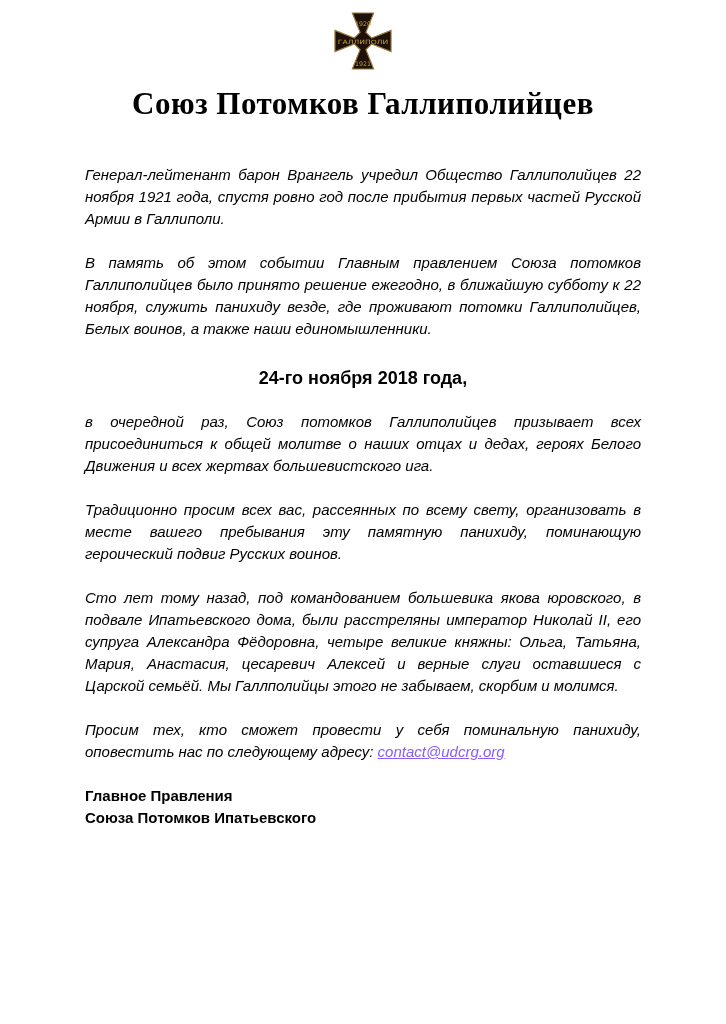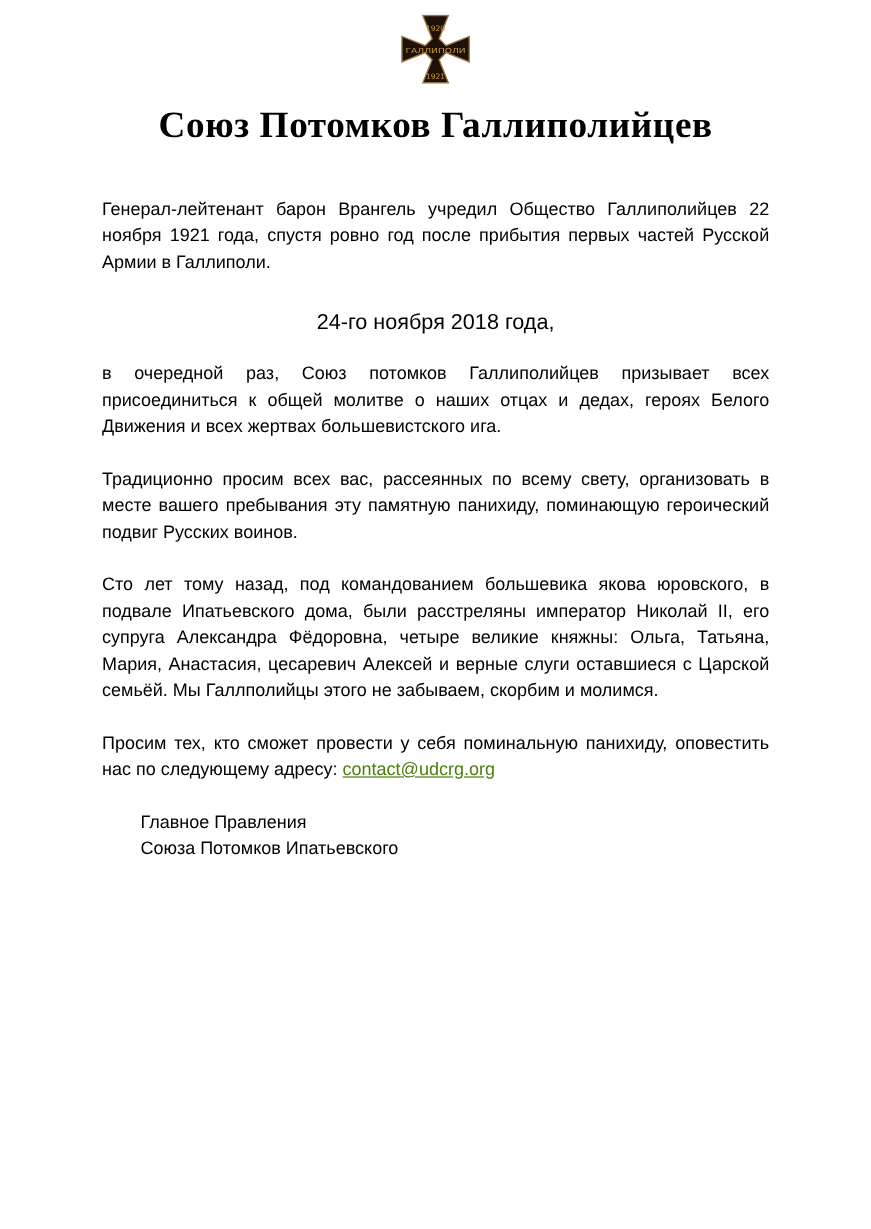--- a/index.html
+++ b/index.html
@@ -39,43 +39,43 @@
     font-size: 15px;
     line-height: 22px;
     margin-top: 36px;
   }
   .para {
     font-size: 15px;
     line-height: 22px;
     text-align: justify;
     text-align-last: left;
     margin-top: 22px;
+    font-style: italic;
   }
   .para-first {
     margin-top: 42px;
   }
   .date-heading {
-    font-weight: normal;
+    font-weight: bold;
     font-size: 18px;
     text-align: center;
     margin-top: 28px;
     margin-bottom: 4px;
   }
   .single-line {
     text-align: left;
   }
   .signature {
-    font-weight: normal;
+    font-weight: bold;
     font-size: 15px;
     line-height: 22px;
     margin-top: 22px;
-    margin-left: 32px;
   }
   a.email {
-    color: #4d7c0f;
+    color: #8b5cf6;
     text-decoration: underline;
     cursor: pointer;
   }
   .cross-text {
     font-family: "DejaVu Sans", sans-serif;
     fill: #c89b3c;
   }
 </style>
 </head>
 <body>
@@ -89,20 +89,21 @@
       <text class="cross-text" x="30" y="33.5" font-size="6" text-anchor="middle" textLength="52" lengthAdjust="spacingAndGlyphs">ГАЛЛИПОЛИ</text>
       <text class="cross-text" x="30" y="56" font-size="6.5" text-anchor="middle">1921</text>
     </svg>
   </div>
 
   <div class="title">Союз Потомков Галлиполийцев</div>
 
 
   <div class="para para-first">Генерал-лейтенант барон Врангель учредил Общество Галлиполийцев 22 ноября 1921 года, спустя ровно год после прибытия первых частей Русской Армии в Галлиполи.</div>
 
+  <div class="para">В память об этом событии Главным правлением Союза потомков Галлиполийцев было принято решение ежегодно, в ближайшую субботу к 22 ноября, служить панихиду везде, где проживают потомки Галлиполийцев, Белых воинов, а также наши единомышленники.</div>
 
   <div class="date-heading">24-го ноября 2018 года,</div>
 
   <div class="para">в очередной раз, Союз потомков Галлиполийцев призывает всех присоединиться к общей молитве о наших отцах и дедах, героях Белого Движения и всех жертвах большевистского ига.</div>
 
   <div class="para">Традиционно просим всех вас, рассеянных по всему свету, организовать в месте вашего пребывания эту памятную панихиду, поминающую героический подвиг Русских воинов.</div>
 
   <div class="para">Сто лет тому назад, под командованием большевика якова юровского, в подвале Ипатьевского дома, были расстреляны император Николай II, его супруга Александра Фёдоровна, четыре великие княжны: Ольга, Татьяна, Мария, Анастасия, цесаревич Алексей и верные слуги оставшиеся с Царской семьёй. Мы Галлполийцы этого не забываем, скорбим и молимся.</div>
 
   <div class="para"><span>Просим тех, кто сможет провести у себя поминальную панихиду, оповестить нас по следующему адресу: </span><a class="email">contact@udcrg.org</a></div>

